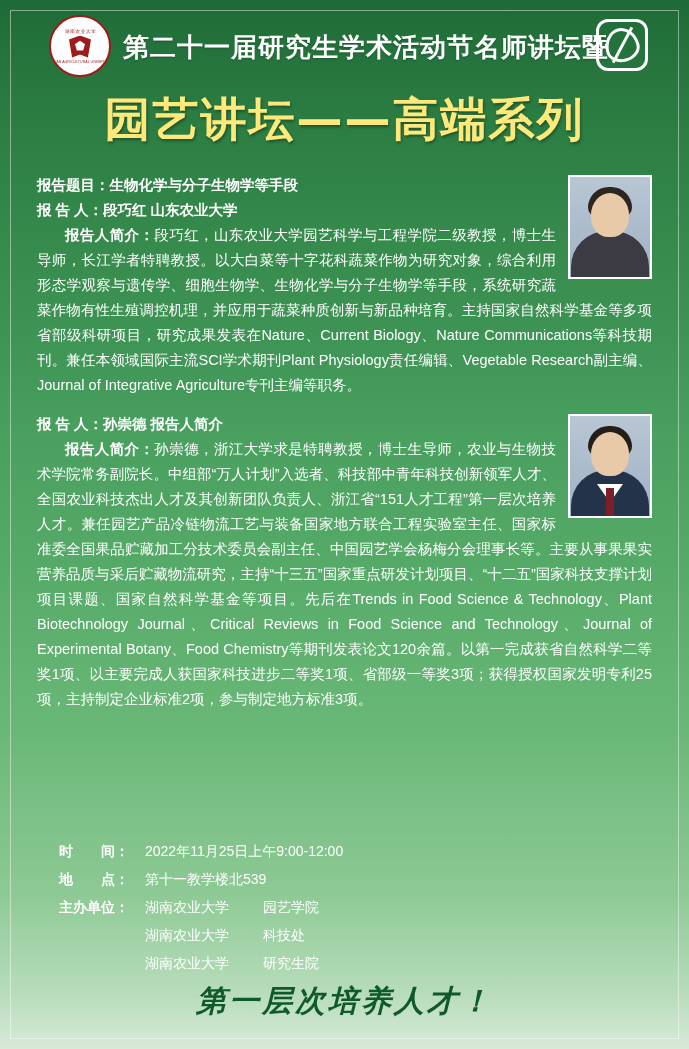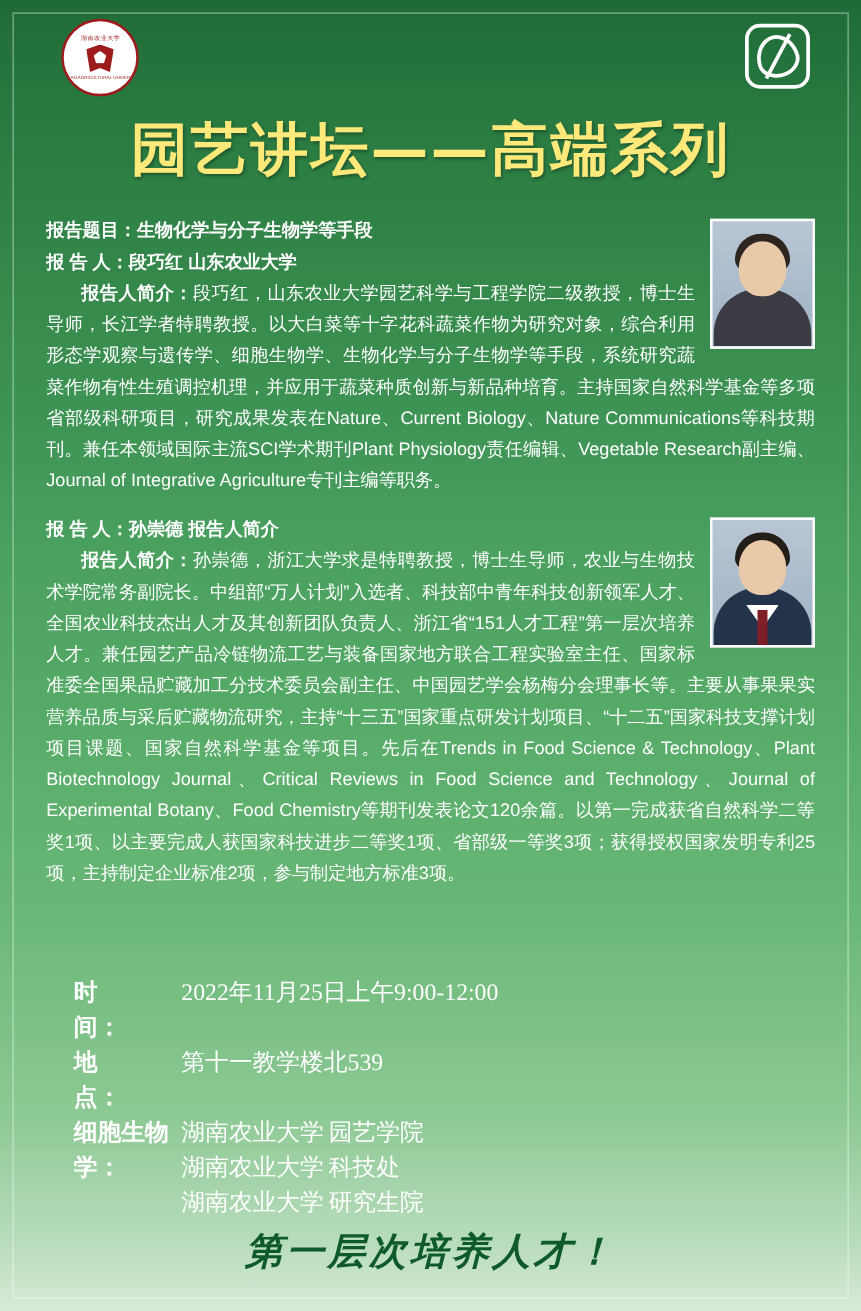--- a/index.html
+++ b/index.html
@@ -250,24 +250,23 @@
     text-justify: inter-ideograph;
   }
   .bio .lead { font-weight: bold; margin-left: 28px; margin-top: 13px; }
 
   
   .info {
     flex: none;
     padding: 0 26px 0 48px;
     box-sizing: border-box;
     color: #ffffff;
-    font-size: 19px;
+    font-size: 14px;
     line-height: 28px;
     margin-top: 2px;
-    font-family: Liberation Serif, serif;
   }
   .info-row {
     display: flex;
     align-items: flex-start;
   }
   .info-label {
     width: 86px;
     flex: none;
     font-weight: bold;
     letter-spacing: 6px;
@@ -299,20 +298,21 @@
 
 <div class="poster">
   <div class="inner-frame">
 
     <div class="header">
       <div class="logo-seal">
         <div class="seal-top">湖南农业大学</div>
         <div class="seal-shield"></div>
         <div class="seal-bottom">HUNAN AGRICULTURAL UNIVERSITY</div>
       </div>
+      <div class="header-title">第二十一届研究生学术活动节名师讲坛暨</div>
       <div class="header-mark">
         <div class="ring"></div>
         <div class="slash"></div>
       </div>
     </div>
 
     <div class="big-title">园艺讲坛——高端系列</div>
 
     <div class="body-area">
 
@@ -345,21 +345,21 @@
     <div class="info">
       <div class="info-row">
         <div class="info-label tight">时　　间：</div>
         <div class="info-value">2022年11月25日上午9:00-12:00</div>
       </div>
       <div class="info-row">
         <div class="info-label tight">地　　点：</div>
         <div class="info-value">第十一教学楼北539</div>
       </div>
       <div class="info-row">
-        <div class="info-label tight">细胞生物学：</div>
+        <div class="info-label tight">主办单位：</div>
         <div class="info-value">
           <div class="org-line">
             <span class="u">湖南农业大学</span>
             <span>园艺学院</span>
           </div>
           <div class="org-line">
             <span class="u">湖南农业大学</span>
             <span>科技处</span>
           </div>
           <div class="org-line">

